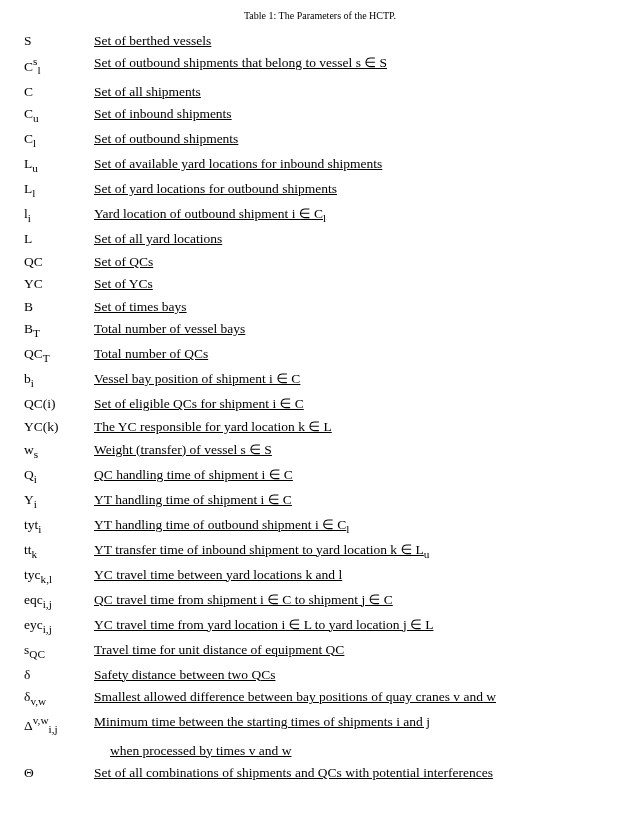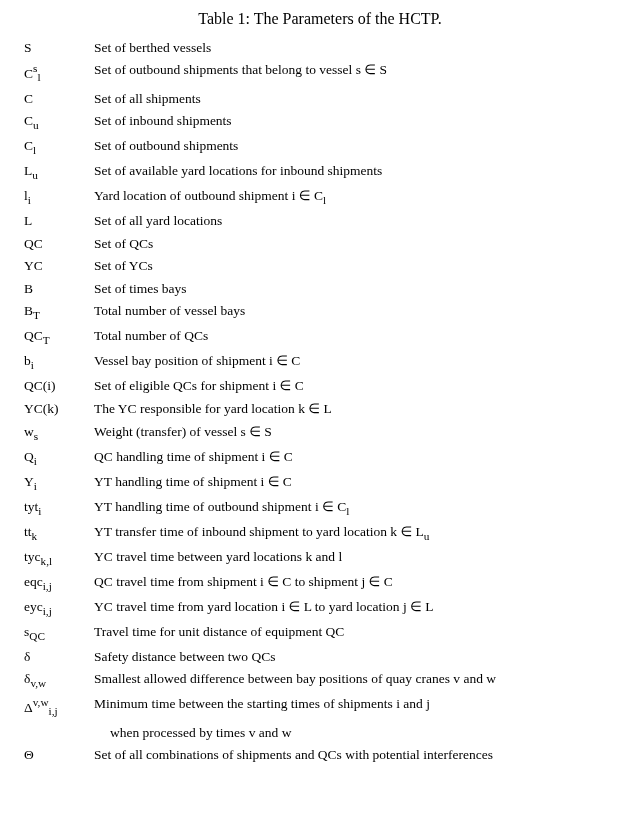--- a/index.html
+++ b/index.html
@@ -7,40 +7,41 @@
       background: #fff;
       font-family: 'Times New Roman', Times, serif;
       font-size: 13.5px;
       color: #000;
       width: 640px;
       min-height: 813px;
       padding: 10px 20px 20px 20px;
     }
     .table-title {
       text-align: center;
-      font-size: 16px;
+      font-size: 10px;
       margin-bottom: 8px;
       font-weight: normal;
     }
     table {
       width: 100%;
       border-collapse: collapse;
     }
     td {
       vertical-align: top;
       padding: 1.5px 4px;
       line-height: 1.45;
     }
     td.sym {
       white-space: nowrap;
       min-width: 70px;
       padding-right: 8px;
     }
     td.desc {
       width: 100%;
+      text-decoration: underline;
     }
     .indent {
       padding-left: 20px;
     }
   </style>
 </head>
 <body>
 
 <p class="table-title">Table 1: The Parameters of the HCTP.</p>
 
@@ -62,20 +63,24 @@
         <td class="sym">C<sub>u</sub></td>
         <td class="desc">Set of inbound shipments</td>
       </tr>
       <tr>
         <td class="sym">C<sub>l</sub></td>
         <td class="desc">Set of outbound shipments</td>
       </tr>
       <tr>
         <td class="sym">L<sub>u</sub></td>
         <td class="desc">Set of available yard locations for inbound shipments</td>
+      </tr>
+      <tr>
+        <td class="sym">L<sub>l</sub></td>
+        <td class="desc">Set of yard locations for outbound shipments</td>
       </tr>
       <tr>
         <td class="sym">l<sub>i</sub></td>
         <td class="desc">Yard location of outbound shipment i ∈ C<sub>l</sub></td>
       </tr>
       <tr>
         <td class="sym">L</td>
         <td class="desc">Set of all yard locations</td>
       </tr>
       <tr>

